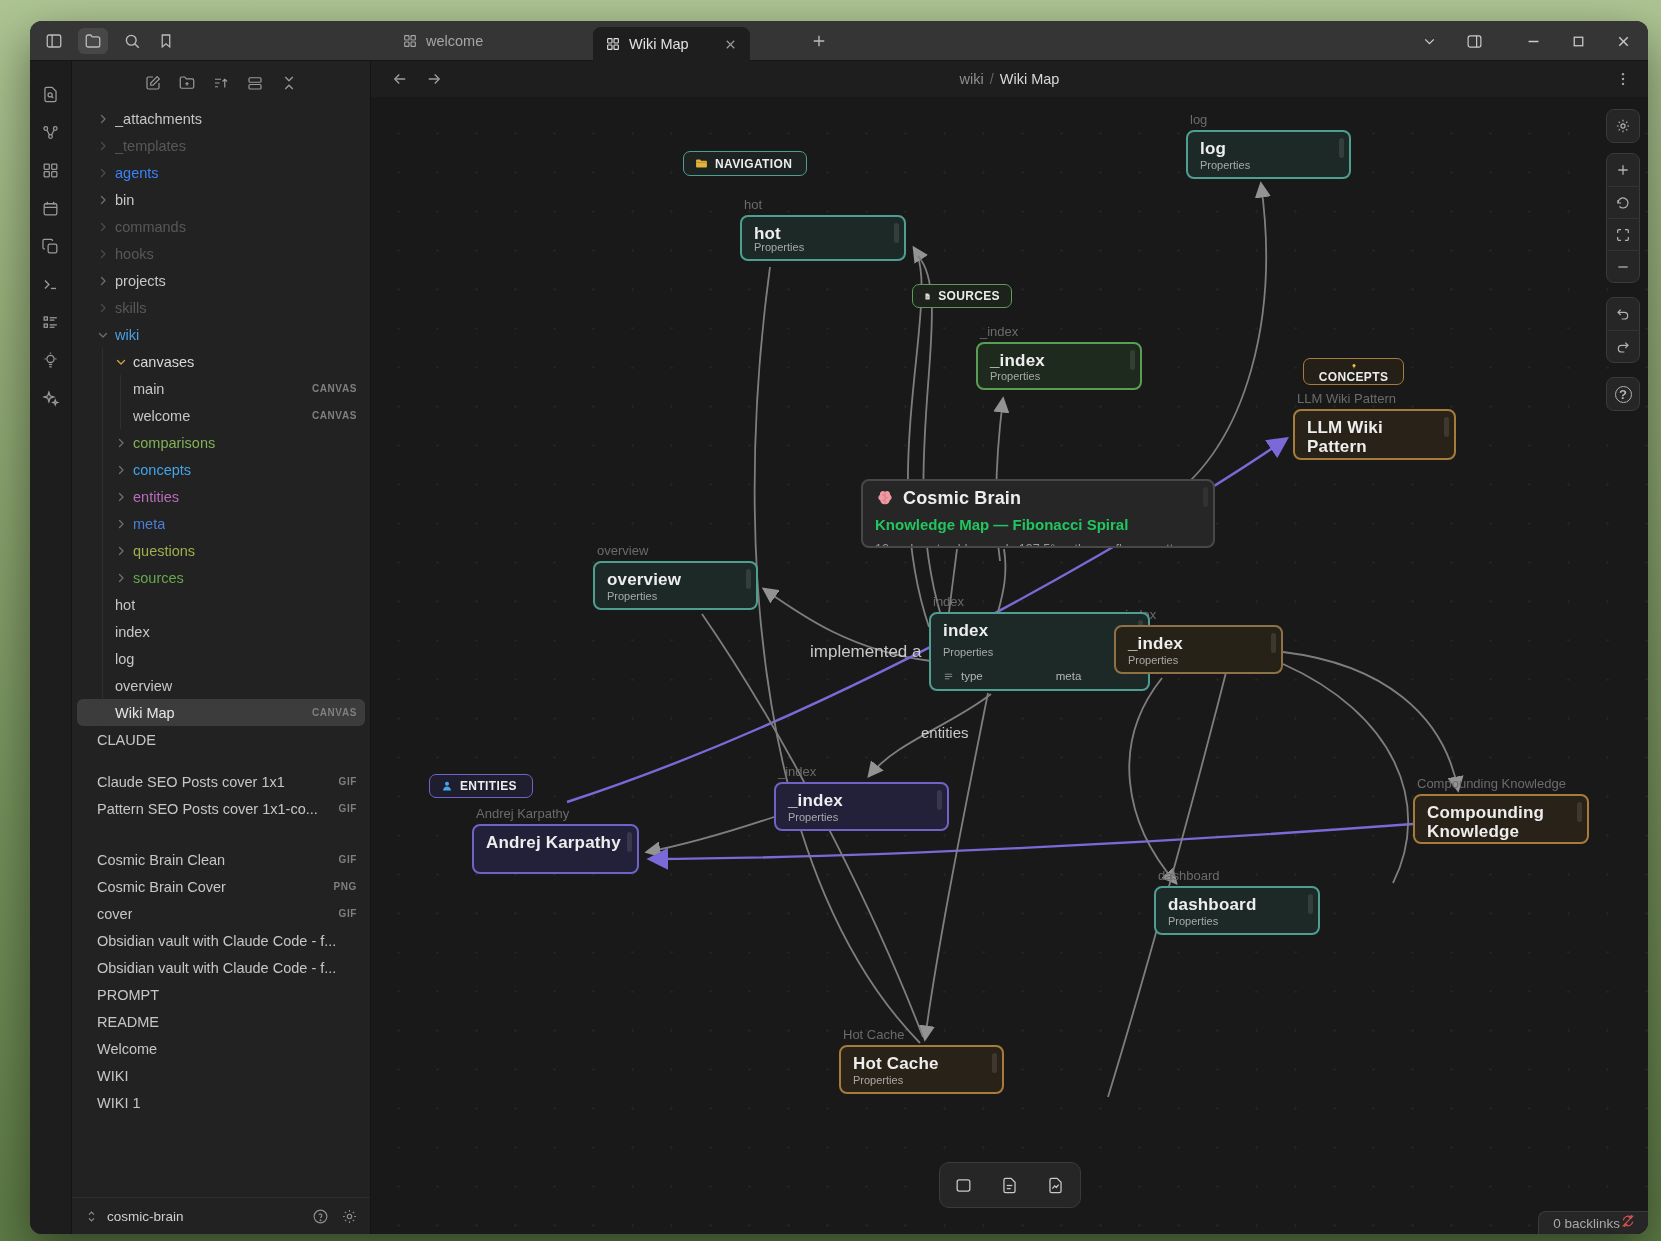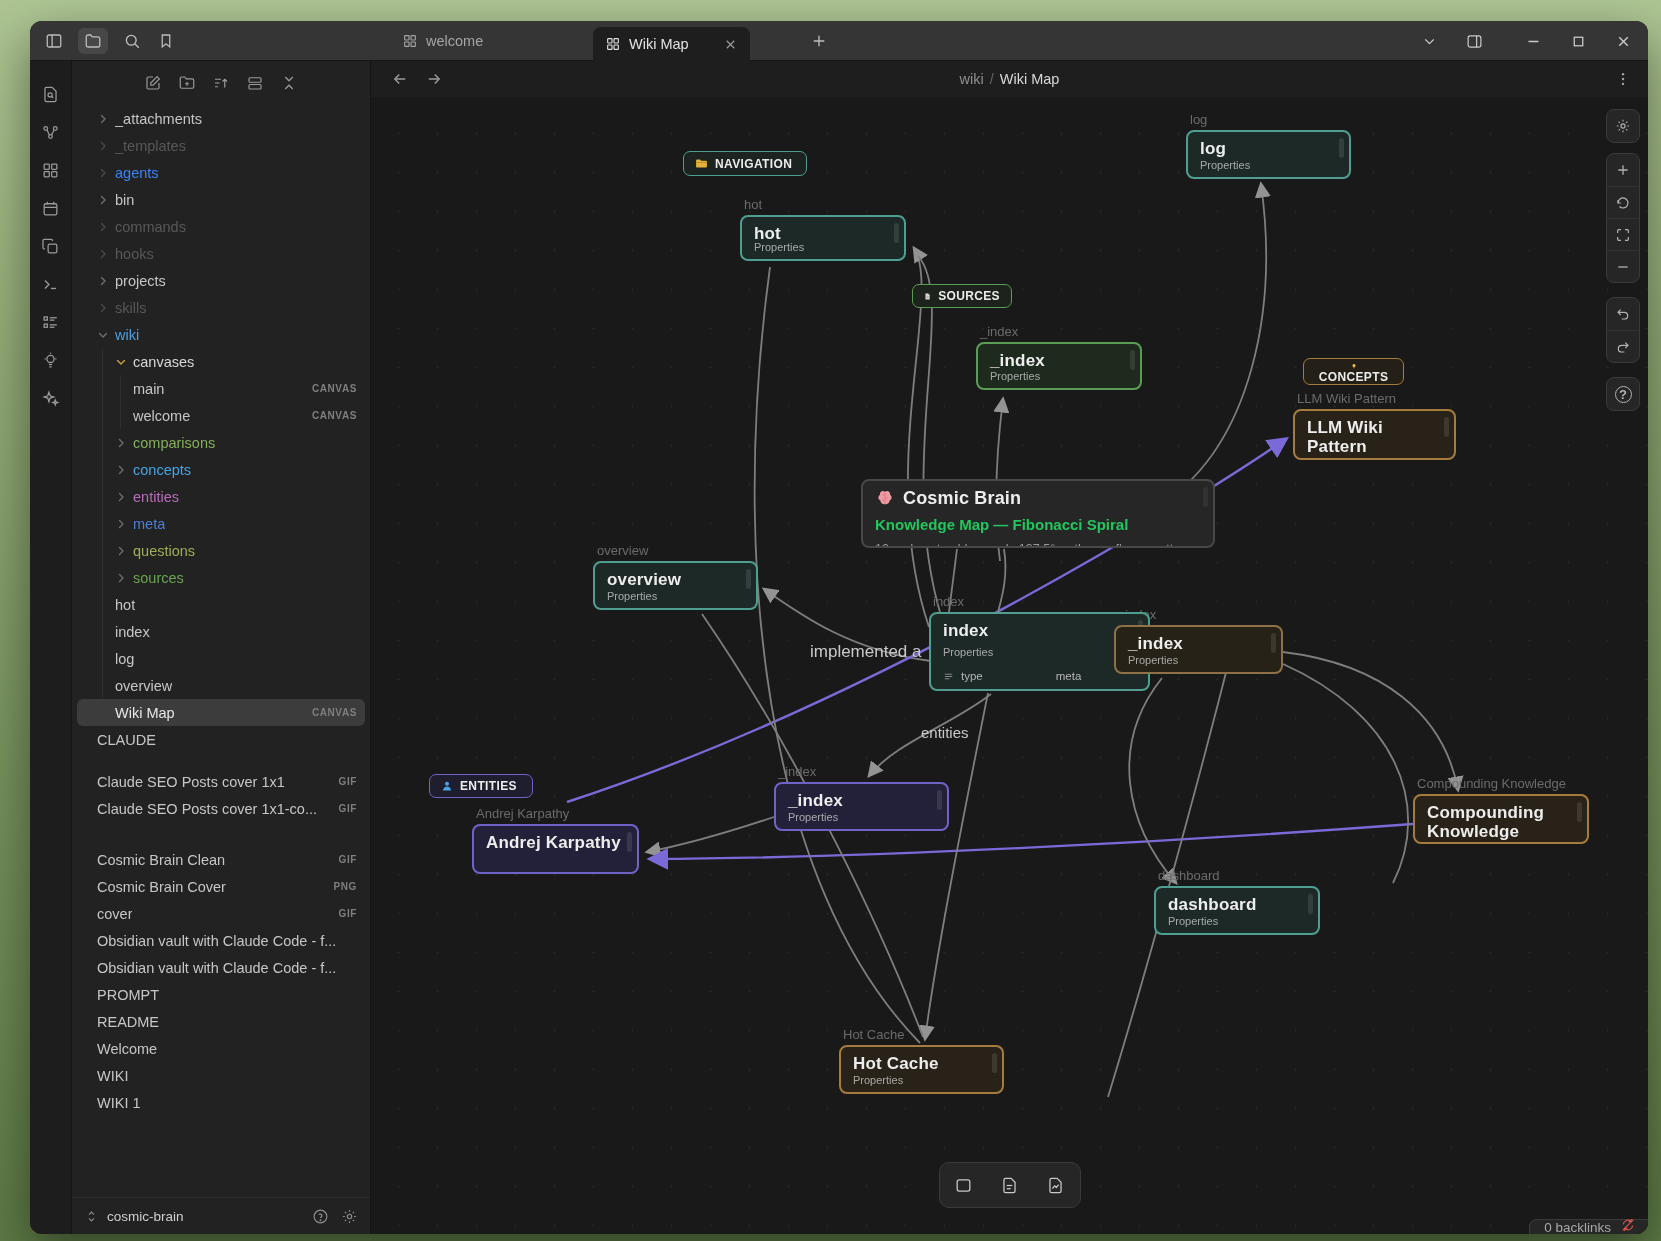--- a/index.html
+++ b/index.html
@@ -66,21 +66,21 @@
   .ctrl-box .cb + .cb { border-top:1px solid #333; }
   .ctrl-box svg { width:16px; height:16px; }
   .help-q { font-size:13px; font-weight:bold; color:#b3b3b3; border:1.6px solid #b3b3b3; width:17px; height:17px; border-radius:50%; display:flex; align-items:center; justify-content:center; }
 
   
   .bottom-tools { position:absolute; left:50%; transform:translateX(-50%); bottom:26px; display:flex; gap:4px; background:#262626; border:1px solid #3a3a3a; border-radius:10px; padding:3px; z-index:7; }
   .bottom-tools .bt { width:42px; height:38px; border-radius:7px; display:flex; align-items:center; justify-content:center; color:#c9c9c9; }
   .bottom-tools svg { width:19px; height:19px; }
 
   
-  .status { position:absolute; right:0; bottom:0; height:15px; background:#262626; border:1px solid #3a3a3a; border-right:none; border-bottom:none; border-radius:8px 0 0 0; display:flex; align-items:center; gap:9px; padding:0 12px 0 14px; z-index:8; }
+  .status { position:absolute; right:0; bottom:0; height:23px; background:#262626; border:1px solid #3a3a3a; border-right:none; border-bottom:none; border-radius:8px 0 0 0; display:flex; align-items:center; padding:0 12px 0 14px; z-index:8; }
   .status .txt { font-size:13.5px; color:#a8a8a8; }
   .status svg { width:16px; height:16px; }
 
   
   svg.edges { position:absolute; inset:0; z-index:1; }
   .edge-label { position:absolute; z-index:1; color:#c9c9c9; white-space:nowrap; }
   .node-label { position:absolute; z-index:1; font-size:13px; color:#6b6b6b; white-space:nowrap; }
   .node { position:absolute; z-index:2; border:2px solid; border-radius:8px; padding:7px 12px 6px; overflow:hidden; }
   .node::after { content:''; position:absolute; top:6px; right:5px; width:5px; height:20px; border-radius:3px; background:rgba(255,255,255,.10); }
   .node.t-neutral::after { background:rgba(255,255,255,.06); }
@@ -459,21 +459,21 @@
           <span class="tag">CANVAS</span>
         </div>
         <div class="tree-row" style="padding-left: 20px;">
           <span class="lbl" style="color: rgb(198, 198, 198);">CLAUDE</span>
         </div>
         <div class="tree-row" style="padding-left: 20px; margin-top: 15px;">
           <span class="lbl" style="color: rgb(198, 198, 198);">Claude SEO Posts cover 1x1</span>
           <span class="tag">GIF</span>
         </div>
         <div class="tree-row" style="padding-left: 20px;">
-          <span class="lbl" style="color: rgb(198, 198, 198);">Claude SEO Posts cover 1x1-co...</span>
+          <span class="lbl" style="color: rgb(198, 198, 198);">Pattern SEO Posts cover 1x1-co...</span>
           <span class="tag">GIF</span>
         </div>
         <div class="tree-row" style="padding-left: 20px; margin-top: 24px;">
           <span class="lbl" style="color: rgb(198, 198, 198);">Cosmic Brain Clean</span>
           <span class="tag">GIF</span>
         </div>
         <div class="tree-row" style="padding-left: 20px;">
           <span class="lbl" style="color: rgb(198, 198, 198);">Cosmic Brain Cover</span>
           <span class="tag">PNG</span>
         </div>

